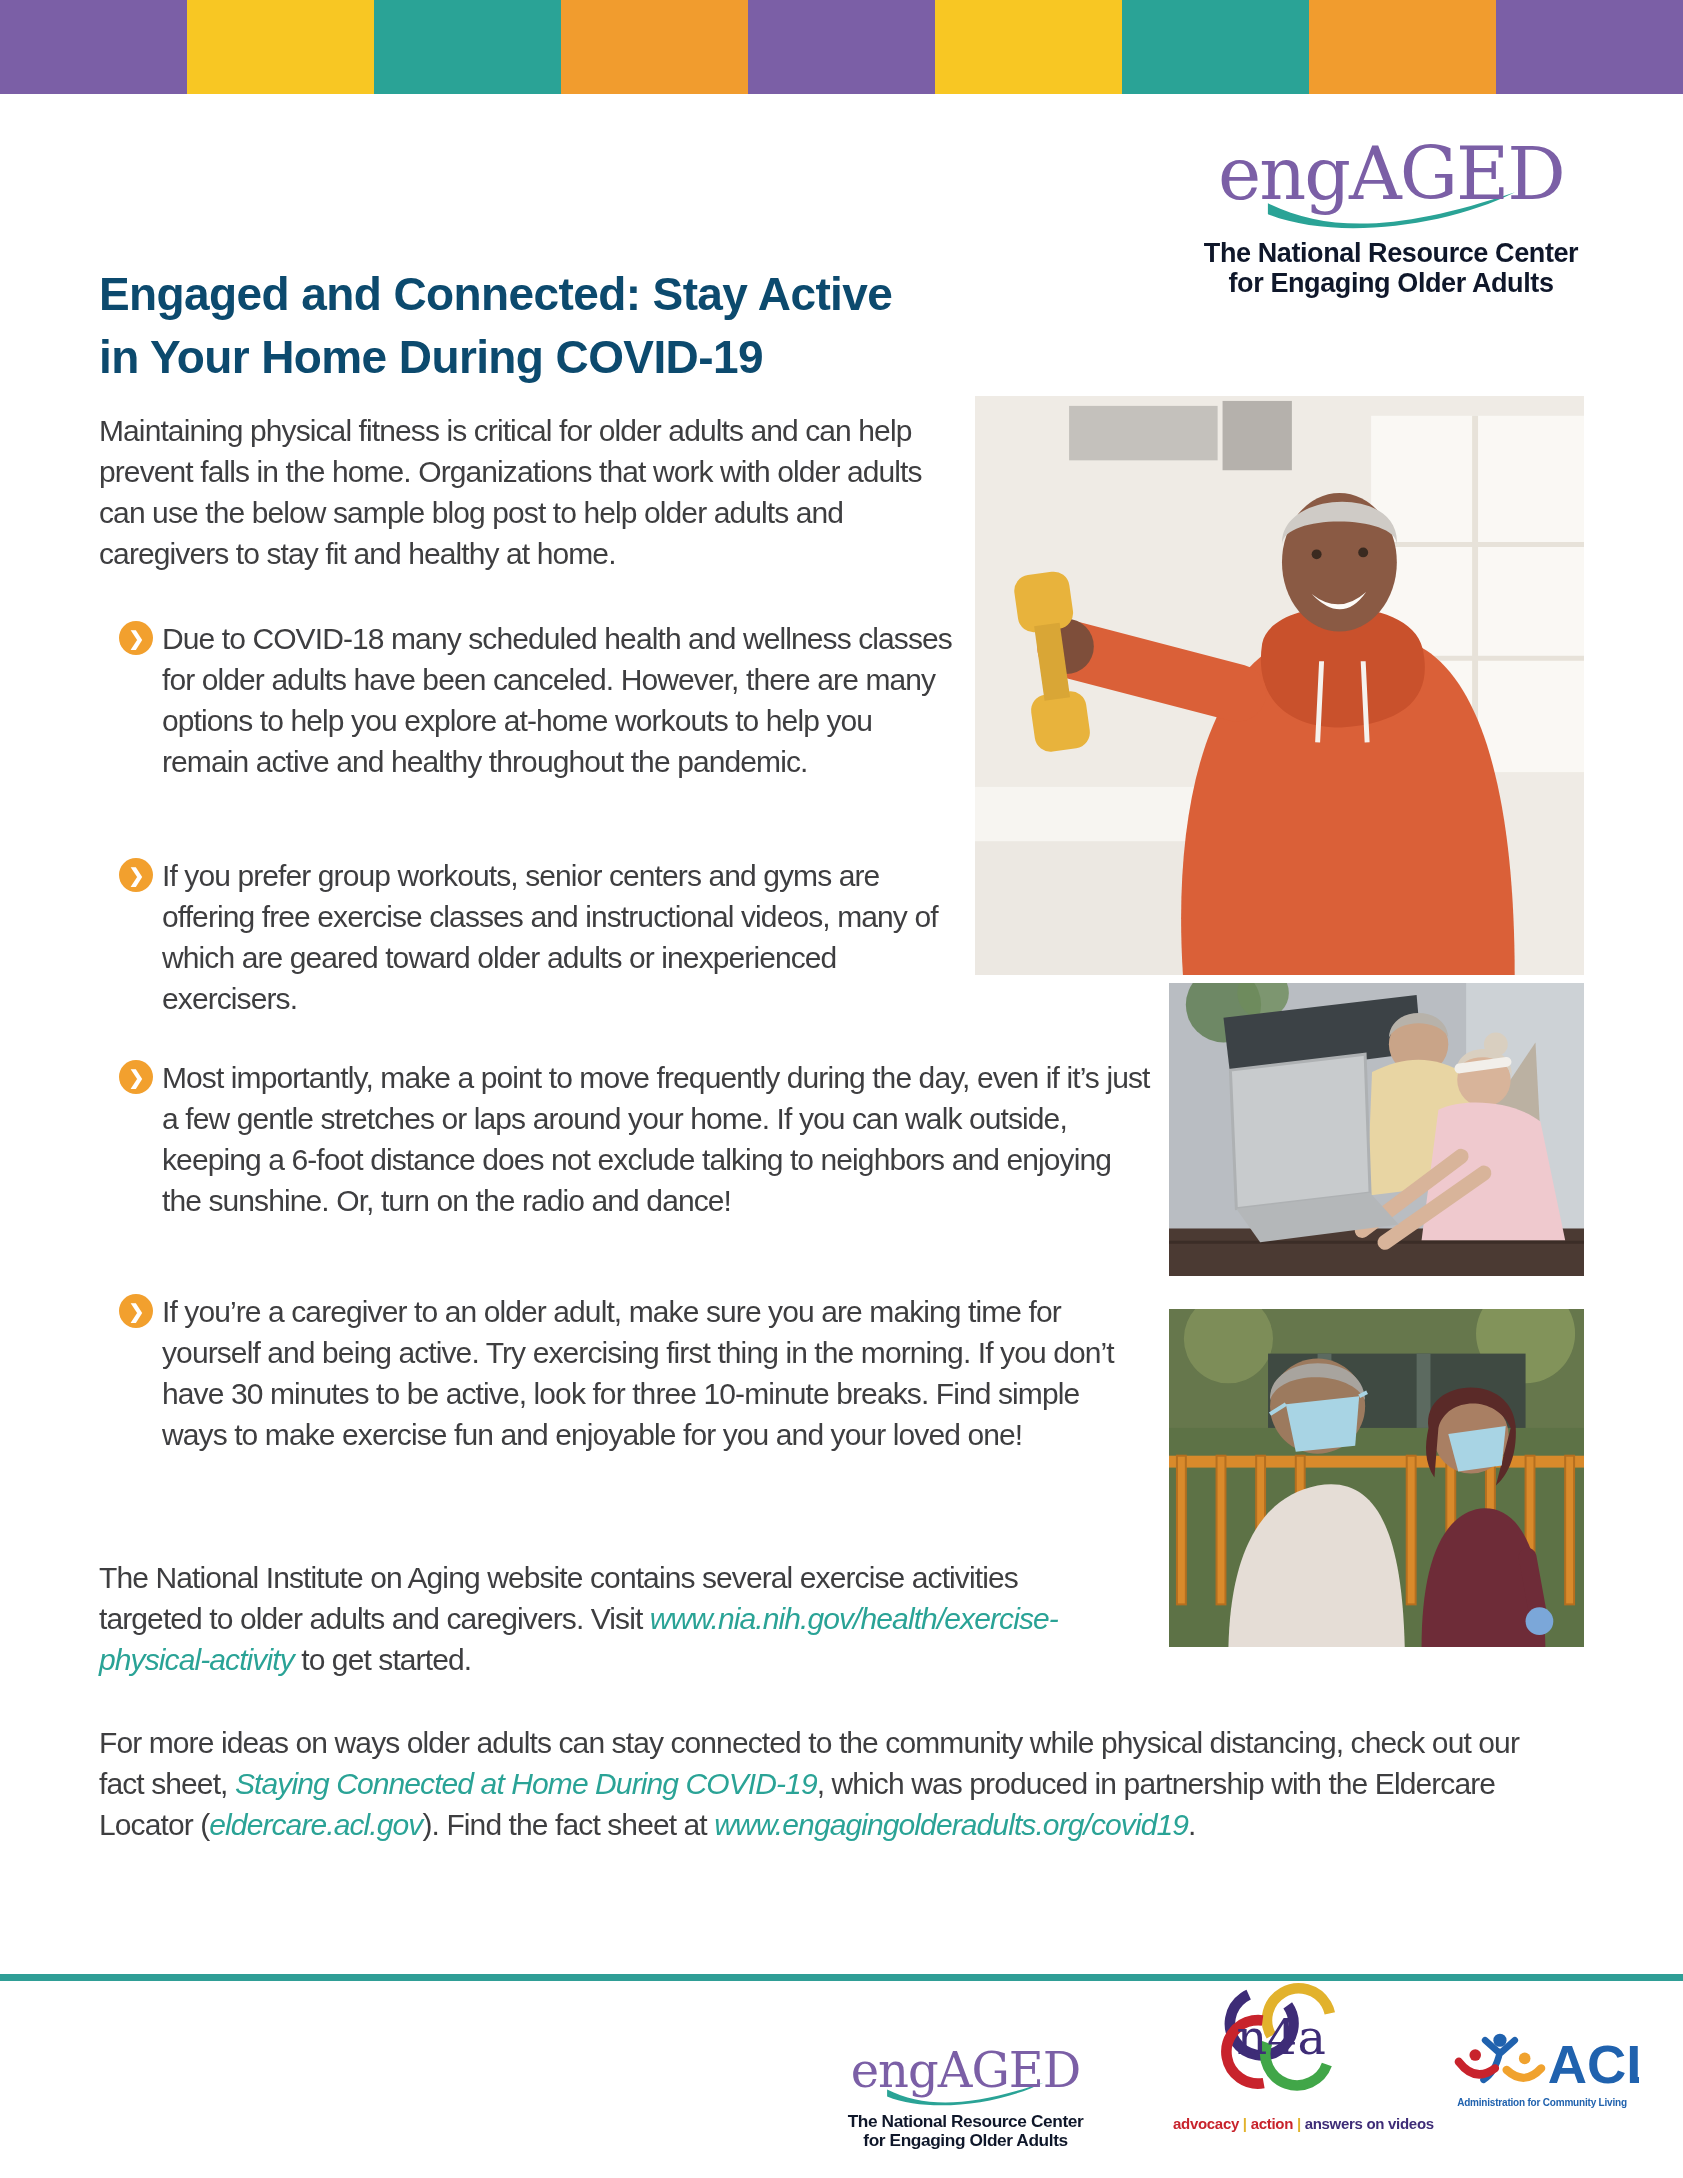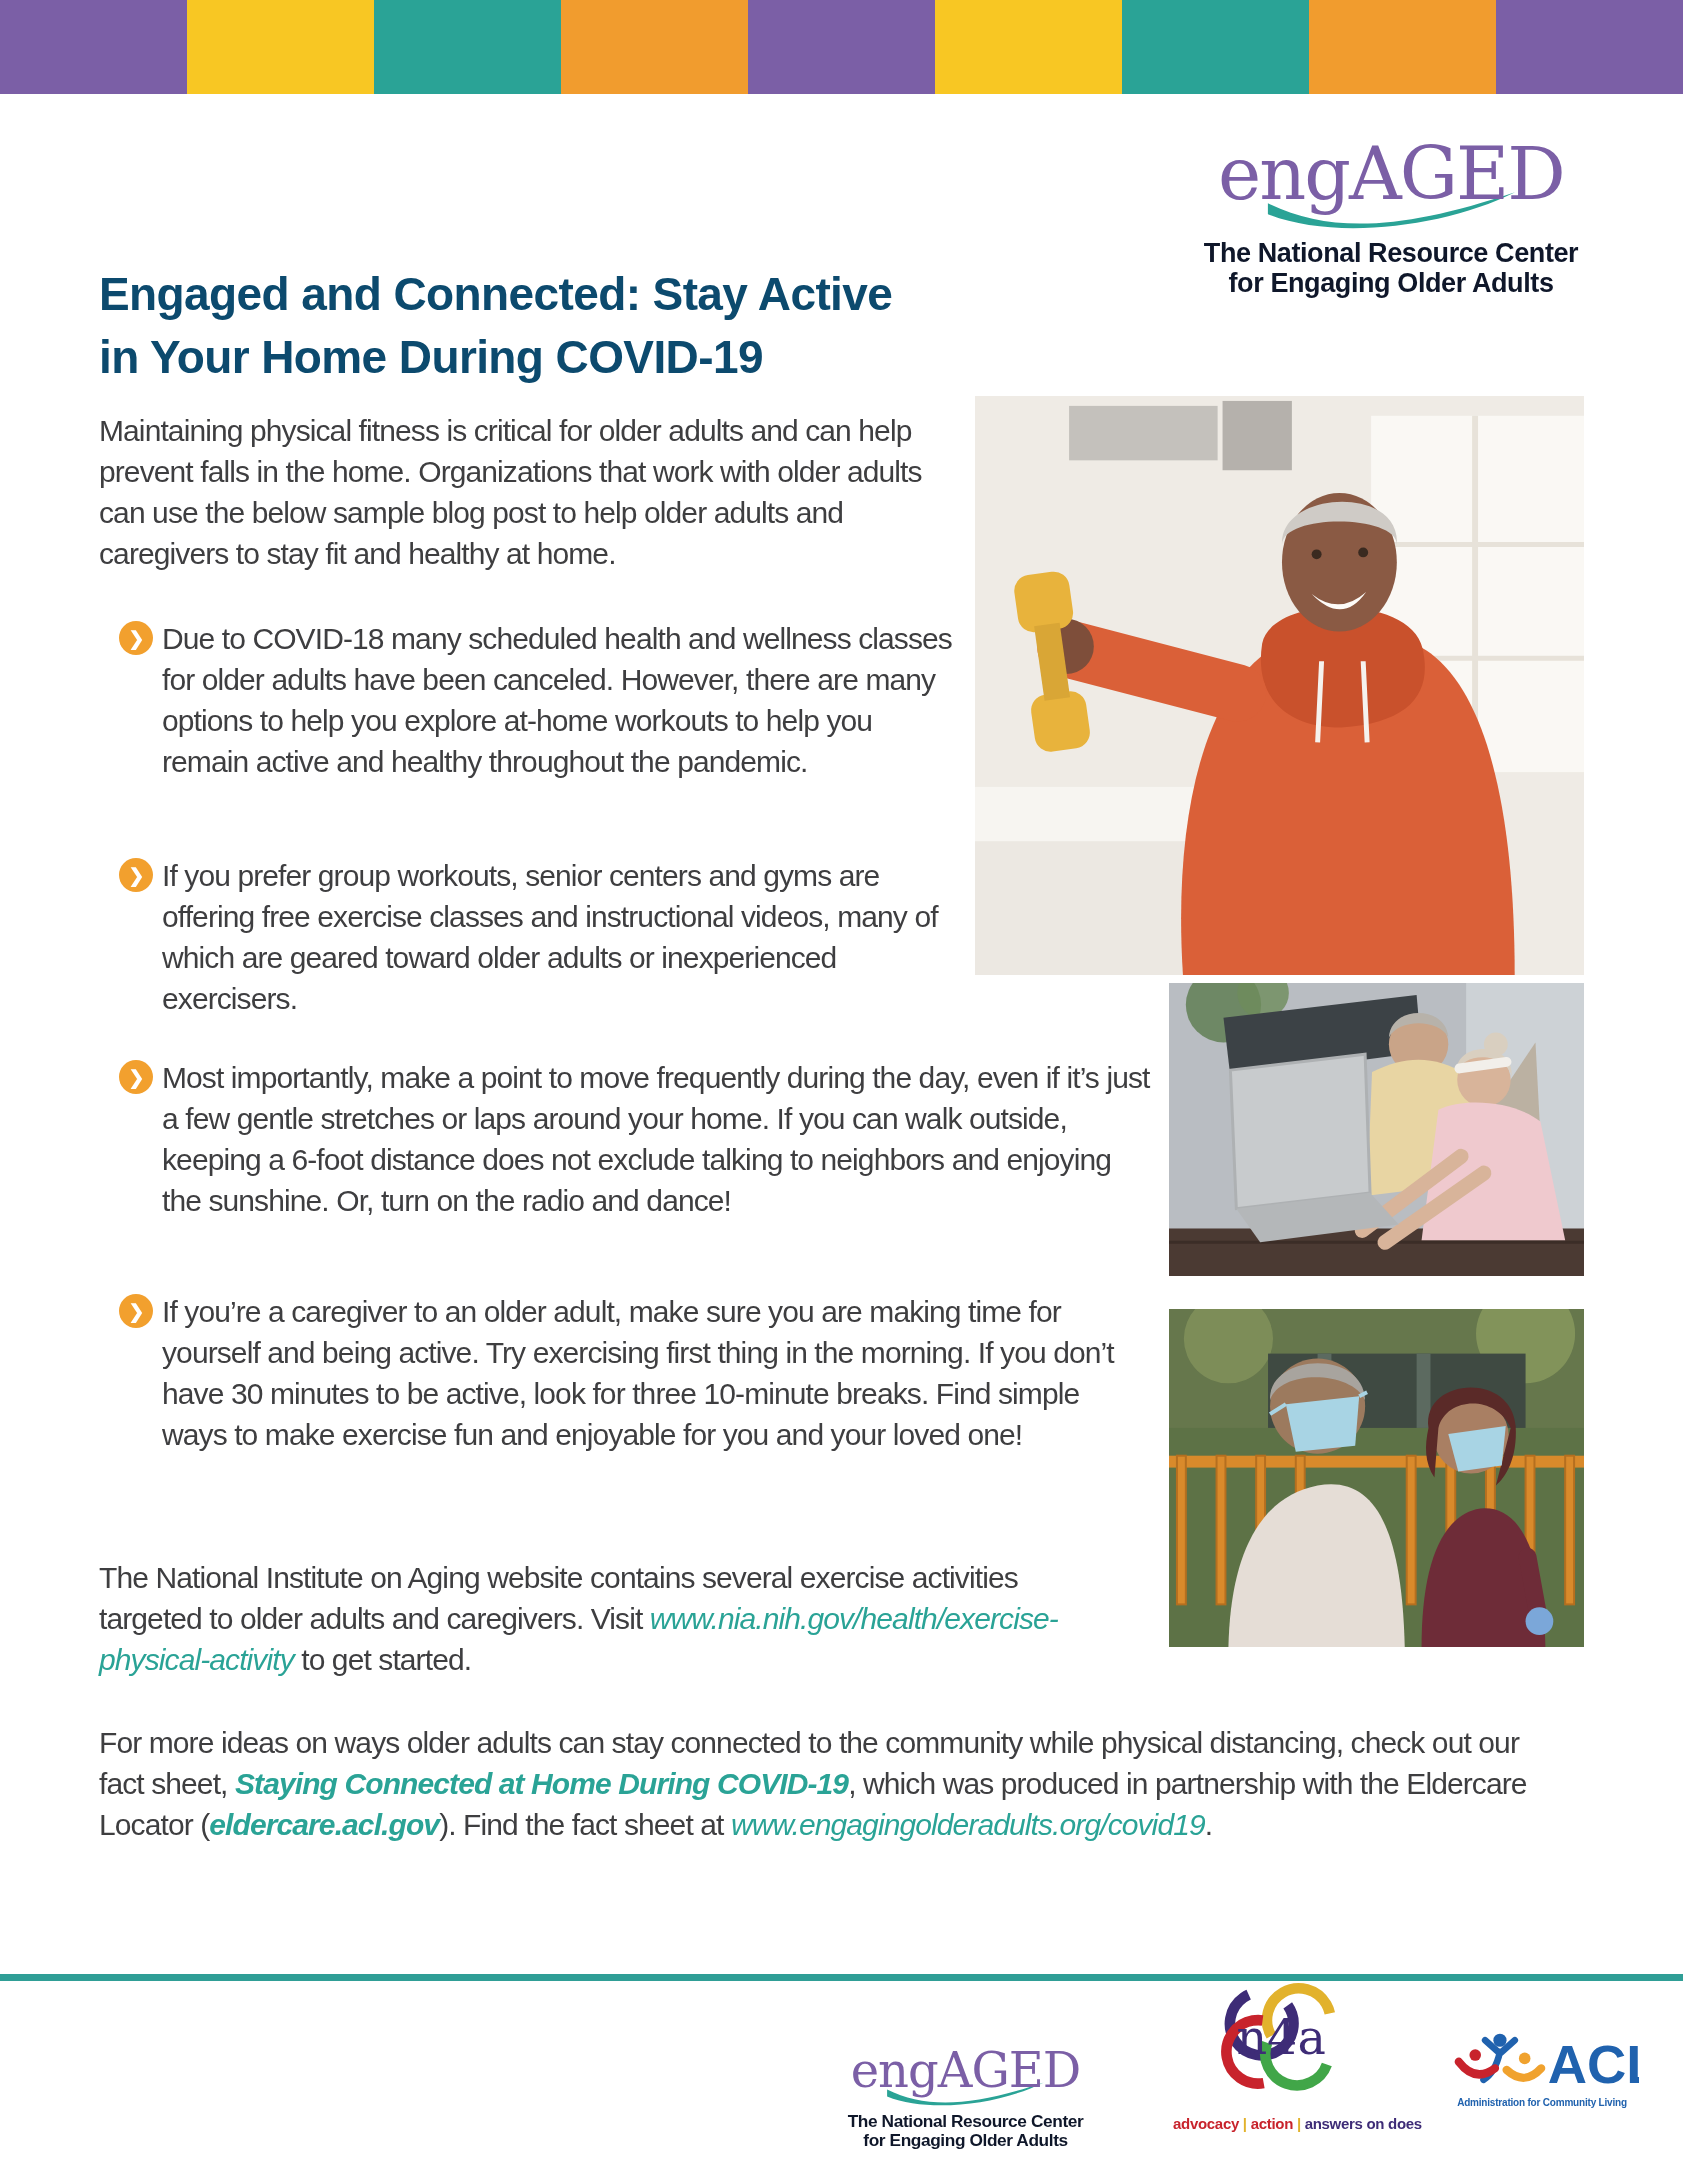--- a/index.html
+++ b/index.html
@@ -32,21 +32,21 @@
         background:#F2A02E;color:#ffffff;font-size:19px;font-weight:bold;
         display:flex;align-items:center;justify-content:center;}
   .bullet .b-text{display:block;padding-left:43px;}
   .bullet-1{top:618px;width:838px;}
   .bullet-2{top:855px;width:847px;}
   .bullet-3{top:1057px;width:1036px;}
   .bullet-4{top:1291px;width:1016px;}
   .nia{position:absolute;left:99px;top:1527px;width:990px;}
   .closing{position:absolute;left:99px;top:1692px;width:1445px;}
   .tlink{color:#2AA396;font-style:italic;text-decoration:none;cursor:pointer;}
-  .tlink.bold{font-weight:bold;}
+  .tlink.bold{font-weight:normal;}
 
   
   .photo{position:absolute;overflow:hidden;}
   .photo svg{display:block;width:100%;height:100%;}
   .photo-1{left:975px;top:396px;width:609px;height:579px;}
   .photo-2{left:1169px;top:983px;width:415px;height:293px;}
   .photo-3{left:1169px;top:1309px;width:415px;height:338px;}
 
   
   .rule{position:absolute;left:0;top:1974px;width:1683px;height:7px;background:#2F9E96;}
@@ -222,21 +222,21 @@
   </div>
 
   <div class="n4a">
     <svg width="150" height="119" viewBox="0 0 170 132">
       <circle cx="104" cy="44" r="36" fill="none" stroke="#E2B22C" stroke-width="12" pathLength="100" stroke-dasharray="55 45" transform="rotate(150 104 44)"></circle>
       <circle cx="62" cy="48" r="36" fill="none" stroke="#3E2C77" stroke-width="12" pathLength="100" stroke-dasharray="78 22" transform="rotate(-35 62 48)"></circle>
       <circle cx="58" cy="80" r="36" fill="none" stroke="#C8232C" stroke-width="12" pathLength="100" stroke-dasharray="55 45" transform="rotate(80 58 80)"></circle>
       <circle cx="102" cy="82" r="36" fill="none" stroke="#41A648" stroke-width="12" pathLength="100" stroke-dasharray="50 50" transform="rotate(20 102 82)"></circle>
       <text x="84" y="82" text-anchor="middle" font-family="DejaVu Serif, serif" font-size="54" fill="#3E2C77">n4a</text>
     </svg>
-    <div class="n4a-tagline"><span class="n4a-red">advocacy</span> <span class="n4a-sep">|</span> <span class="n4a-red">action</span> <span class="n4a-sep">|</span> <span class="n4a-purple">answers on does</span></div>
+    <div class="n4a-tagline"><span class="n4a-red">advocacy</span> <span class="n4a-sep">|</span> <span class="n4a-red">action</span> <span class="n4a-sep">|</span> <span class="n4a-purple">answers on videos</span></div>
   </div>
 
   <div class="acl">
     <svg width="194" height="61" viewBox="0 0 230 74">
       <circle cx="64" cy="10" r="8" fill="#2062AE"></circle>
       <path d="M64 26 L46 10 M64 26 L82 10 M64 24 C 60 42 54 52 44 58" stroke="#2062AE" stroke-width="8" fill="none" stroke-linecap="round"></path>
       <circle cx="34" cy="28" r="7" fill="#C8232C"></circle>
       <path d="M14 36 Q 34 62 58 44" stroke="#C8232C" stroke-width="10" fill="none" stroke-linecap="round"></path>
       <circle cx="94" cy="32" r="7" fill="#F0A22E"></circle>
       <path d="M72 46 Q 94 66 114 44" stroke="#F0A22E" stroke-width="10" fill="none" stroke-linecap="round"></path>

